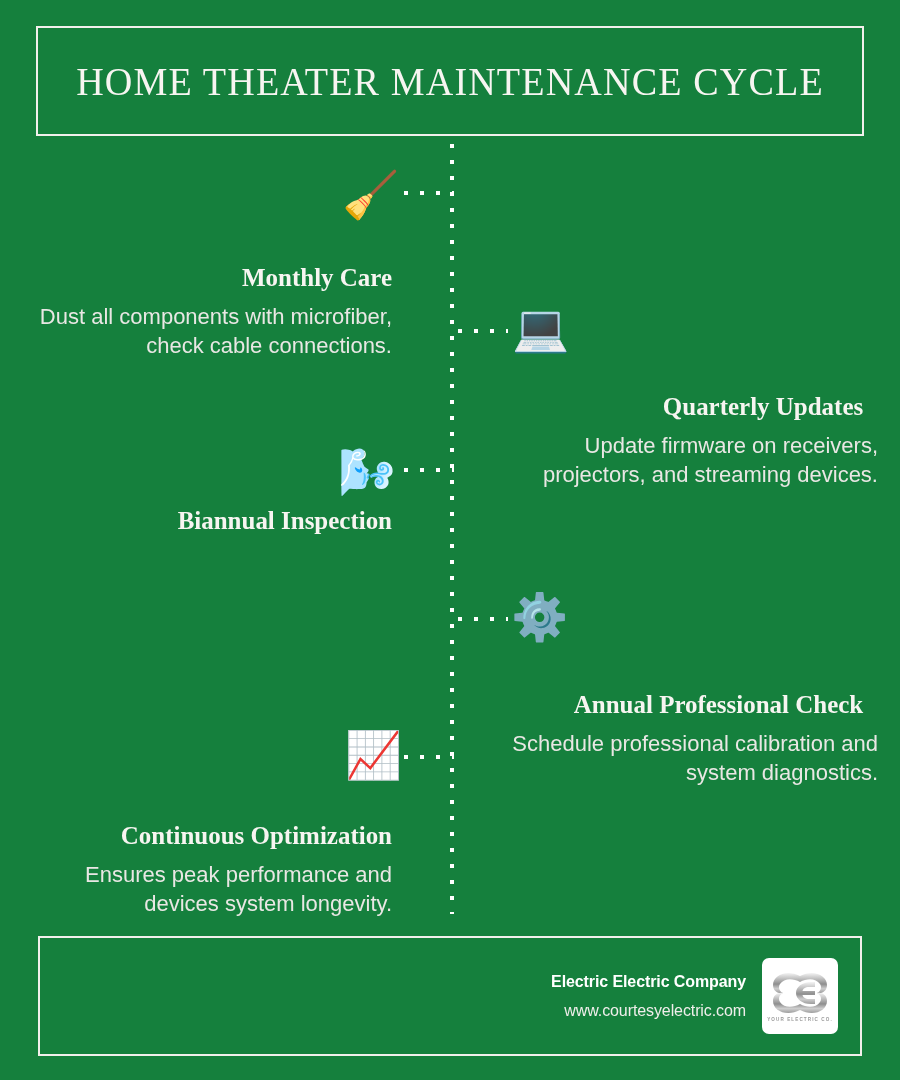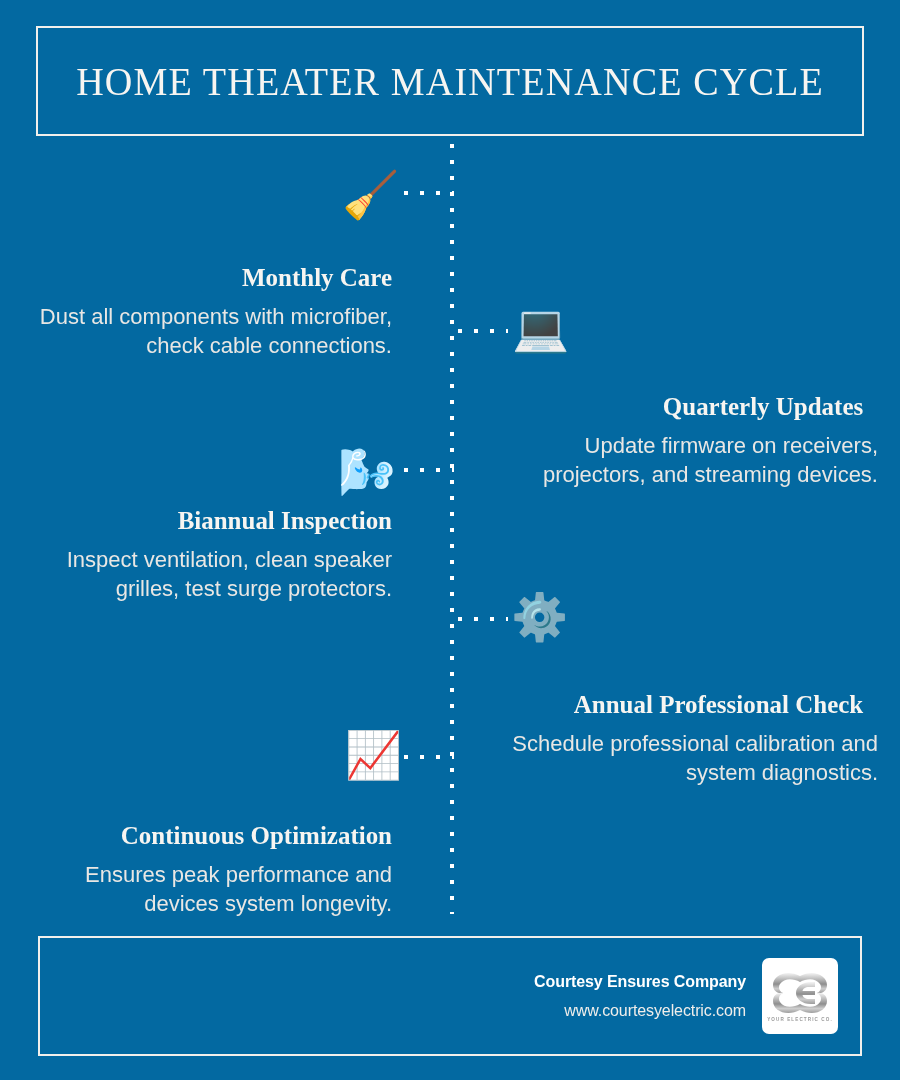--- a/index.html
+++ b/index.html
@@ -7,21 +7,21 @@
   html, body {
     width:900px; height:1080px;
     background:#13131d;
     font-family:"Liberation Sans", sans-serif;
     overflow:hidden;
   }
 
   .page {
     position:relative;
     width:900px; height:1080px;
-    background:#0369a1;
+    background:#15803d;
   }
 
   
   .header {
     position:absolute;
     left:36px; top:26px;
     width:828px; height:110px;
     border:2px solid #f2f0ec;
     display:flex; align-items:center; justify-content:center;
   }
@@ -157,21 +157,20 @@
       <div class="step-title">Quarterly Updates</div>
       <div class="step-desc">Update firmware on receivers, projectors, and streaming devices.</div>
     </div>
   </div>
 
   <div class="step">
     <div class="step-emoji" style="left:338px; top:449px;">🌬️</div>
     <div class="connector" style="left:404px; top:468px; width:50px;"></div>
     <div class="step-text right-align" style="left:22px; top:505px;">
       <div class="step-title">Biannual Inspection</div>
-      <div class="step-desc">Inspect ventilation, clean speaker grilles, test surge protectors.</div>
     </div>
   </div>
 
   <div class="step">
     <div class="step-emoji" style="left:511px; top:594px;">⚙️</div>
     <div class="connector" style="left:458px; top:617px; width:50px;"></div>
     <div class="step-text left-align" style="left:508px; top:689px;">
       <div class="step-title">Annual Professional Check</div>
       <div class="step-desc">Schedule professional calibration and system diagnostics.</div>
     </div>
@@ -182,21 +181,21 @@
     <div class="connector" style="left:404px; top:755px; width:50px;"></div>
     <div class="step-text right-align" style="left:22px; top:820px;">
       <div class="step-title">Continuous Optimization</div>
       <div class="step-desc">Ensures peak performance and devices system longevity.</div>
     </div>
   </div>
 
   <div class="footer">
     <div class="footer-inner">
       <div class="footer-textwrap">
-        <div class="footer-company">Courtesy Ensures Company</div>
+        <div class="footer-company">Electric Electric Company</div>
         <div class="footer-url">www.courtesyelectric.com</div>
       </div>
       <div class="logo-box">
         <svg class="logo-mark" viewBox="0 0 62 44">
           <defs>
             <linearGradient id="silver" x1="0" y1="0" x2="0" y2="1">
               <stop offset="0%" stop-color="#f4f4f4"></stop>
               <stop offset="32%" stop-color="#b9b9b9"></stop>
               <stop offset="55%" stop-color="#8e8e8e"></stop>
               <stop offset="78%" stop-color="#cfcfcf"></stop>

